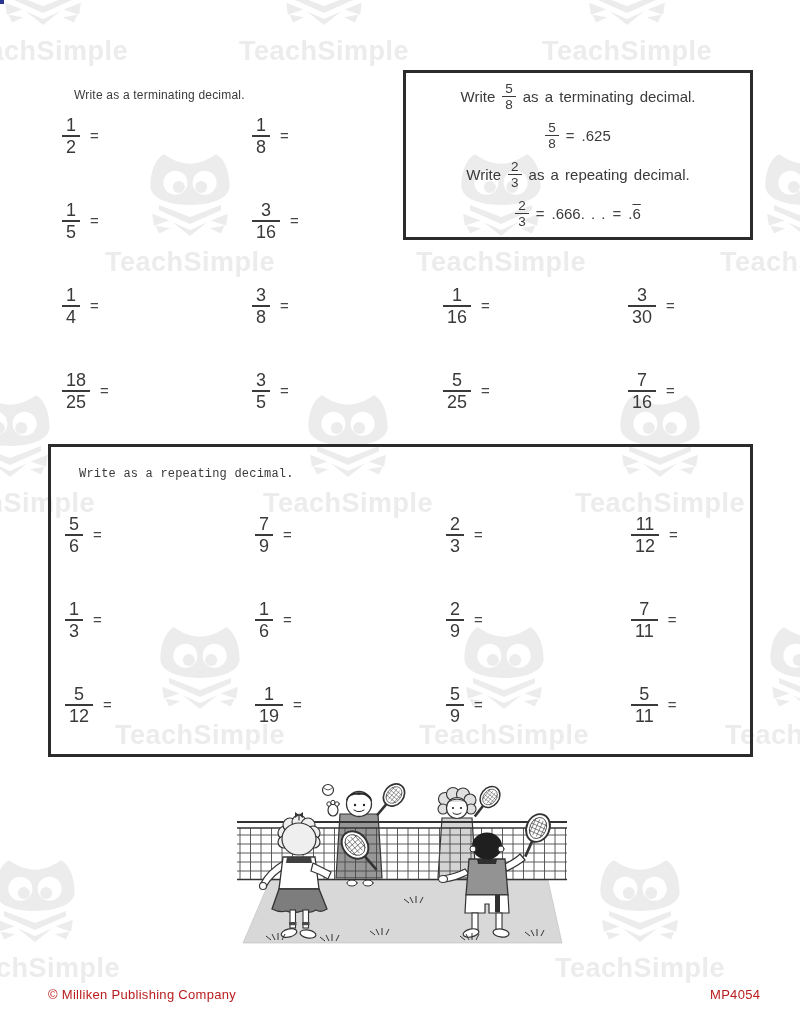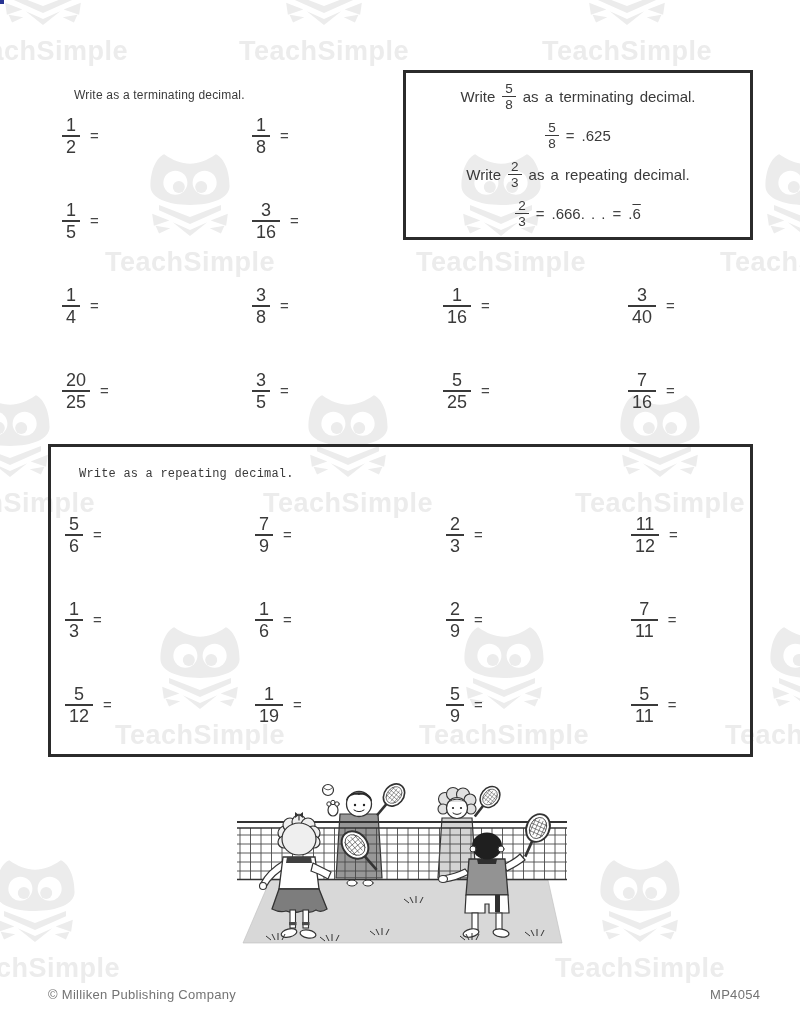--- a/index.html
+++ b/index.html
@@ -27,21 +27,21 @@
   .exfrac .num,.exfrac .den{font-size:13.5px;padding:0 3px;}
   .exfrac .bar{height:1.3px;}
   .prob{position:absolute;display:flex;align-items:center;gap:10px;}
   .eq{font-size:15px;color:#474747;}
   .ovl{text-decoration:overline;}
   
   .box2{position:absolute;left:48px;top:444px;width:705px;height:313px;border:3px solid #2b2b2b;
         box-sizing:border-box;}
   #title-repeating{left:16px;top:8px;font-family:Liberation Mono, monospace;}
   
-  .foot{position:absolute;font-size:13px;letter-spacing:0.3px;color:#737373;}
+  .foot{position:absolute;font-size:13px;letter-spacing:0.3px;color:#b91c1c;}
   .foot-left{left:48px;top:987px;}
   .foot-right{left:710px;top:987px;}
   
   .illus{position:absolute;left:237px;top:783px;width:330px;height:165px;}
 </style>
 </head>
 <body>
 
 <div class="page">
 
@@ -303,27 +303,27 @@
             <span class="num">1</span>
             <span class="bar"></span>
             <span class="den">16</span>
           </span>
           <span class="eq">=</span>
         </div>
         <div class="prob" style="left: 628px; top: 285px;">
           <span class="frac">
             <span class="num">3</span>
             <span class="bar"></span>
-            <span class="den">40</span>
+            <span class="den">30</span>
           </span>
           <span class="eq">=</span>
         </div>
         <div class="prob" style="left: 62px; top: 370px;">
           <span class="frac">
-            <span class="num">20</span>
+            <span class="num">18</span>
             <span class="bar"></span>
             <span class="den">25</span>
           </span>
           <span class="eq">=</span>
         </div>
         <div class="prob" style="left: 252px; top: 370px;">
           <span class="frac">
             <span class="num">3</span>
             <span class="bar"></span>
             <span class="den">5</span>

